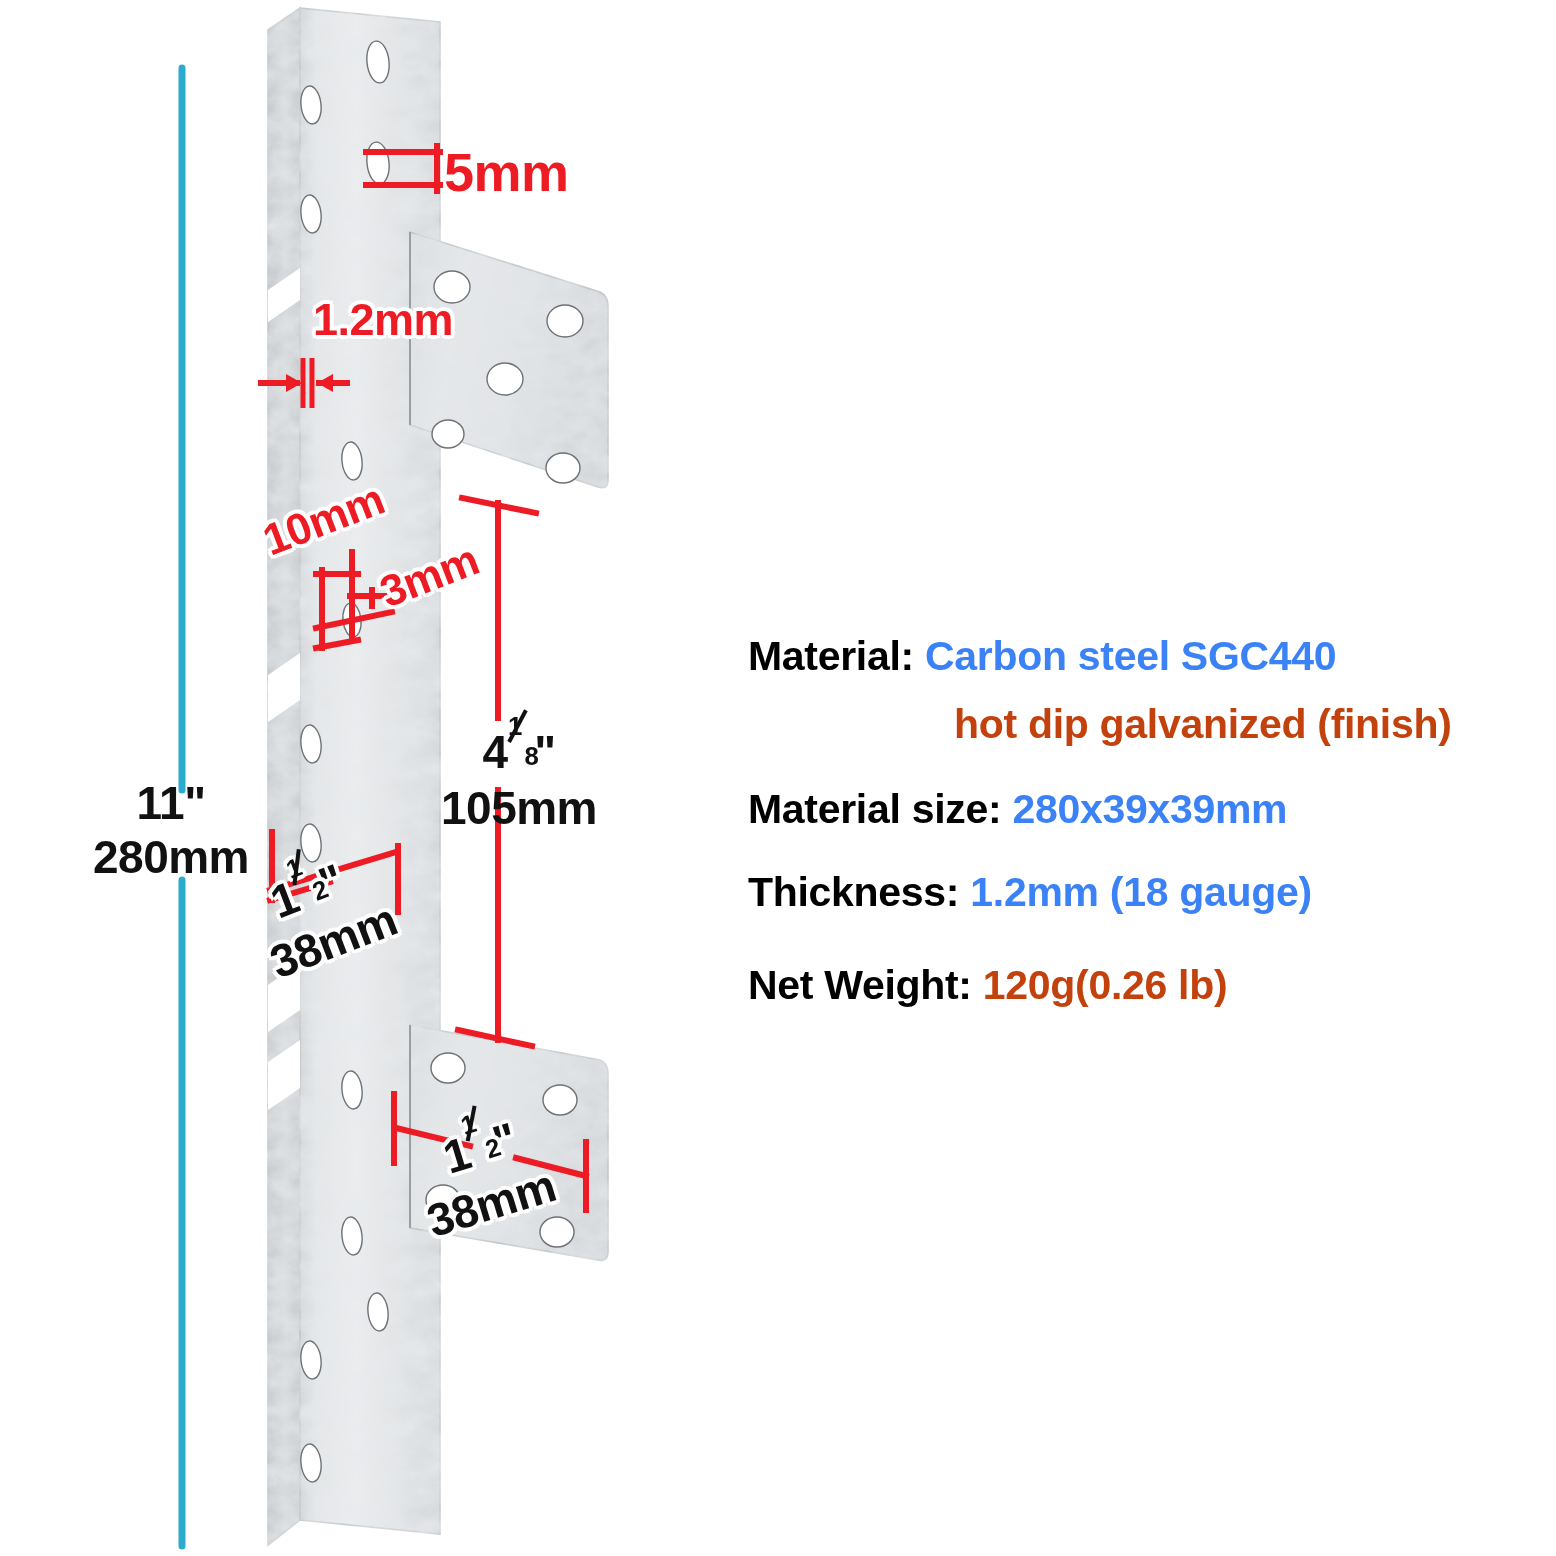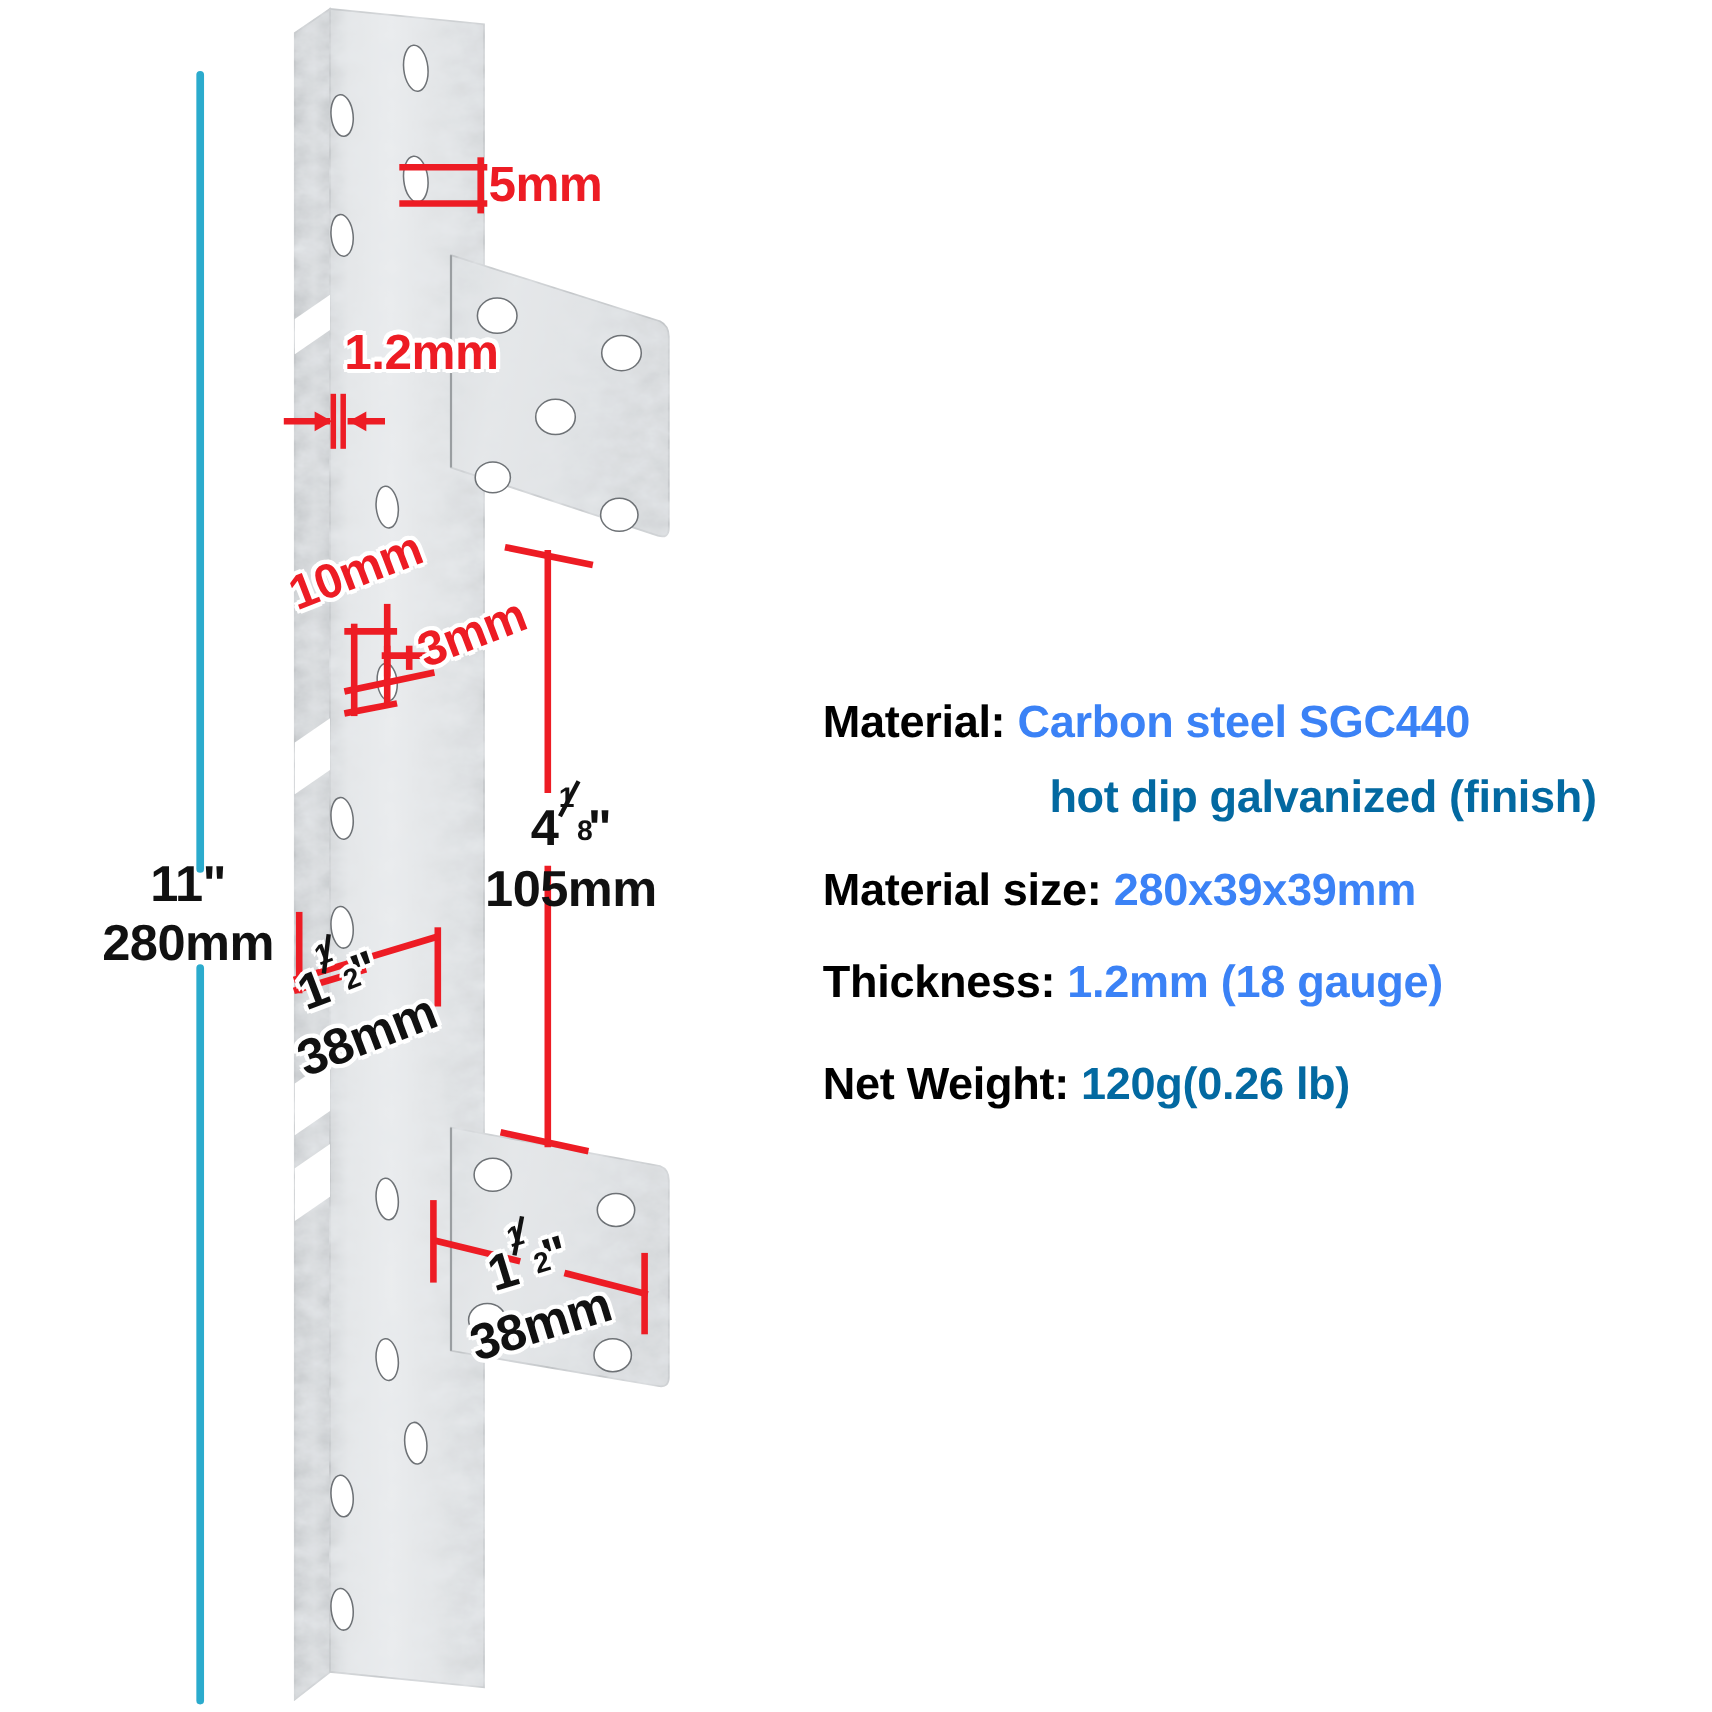--- a/index.html
+++ b/index.html
@@ -103,21 +103,21 @@
     font-family: "Liberation Sans", sans-serif;
     font-weight: bold;
     font-size: 41px;
     line-height: 1.0;
     color: #111111;
     white-space: nowrap;
     letter-spacing: -0.3px;
   }
   .spec-key { color: #000000; }
   .spec-val { color: #3b82f6; }
-  .spec-val-dark { color: #0369a1; }
+  .spec-val-dark { color: #c2410c; }
   .r-material   { margin-top: 0px; }
   .r-material2  { margin-top: 27px; padding-left: 206px; }
   .r-size       { margin-top: 44px; }
   .r-thick      { margin-top: 42px; }
   .r-weight     { margin-top: 52px; }
 </style>
 </head>
 <body>
 
 <div id="stage">
@@ -270,21 +270,21 @@
 
       <g stroke="#ED1C24" stroke-width="6" fill="none" stroke-linecap="square">
         <line x1="394" y1="1094" x2="394" y2="1163"></line>
         <line x1="586" y1="1142" x2="586" y2="1210"></line>
         <line x1="396" y1="1128" x2="470" y2="1146"></line>
         <line x1="516" y1="1158" x2="586" y2="1176"></line>
       </g>
     </svg>
   </div>
 
-  <div class="dim-label dim-red" style="left:444px; top:145px; font-size:45px;">
+  <div class="dim-label dim-red" style="left:444px; top:145px; font-size:54px;">
     <span>5mm</span>
   </div>
 
   <div class="dim-label dim-red halo" style="left:313px; top:297px; font-size:45px;">
     <span>1.2mm</span>
   </div>
 
   <div class="dim-label dim-red halo" style="left:265px; top:520px; font-size:44px; transform:rotate(-21deg); transform-origin:0 50%;">
     <span>10mm</span>
   </div>

